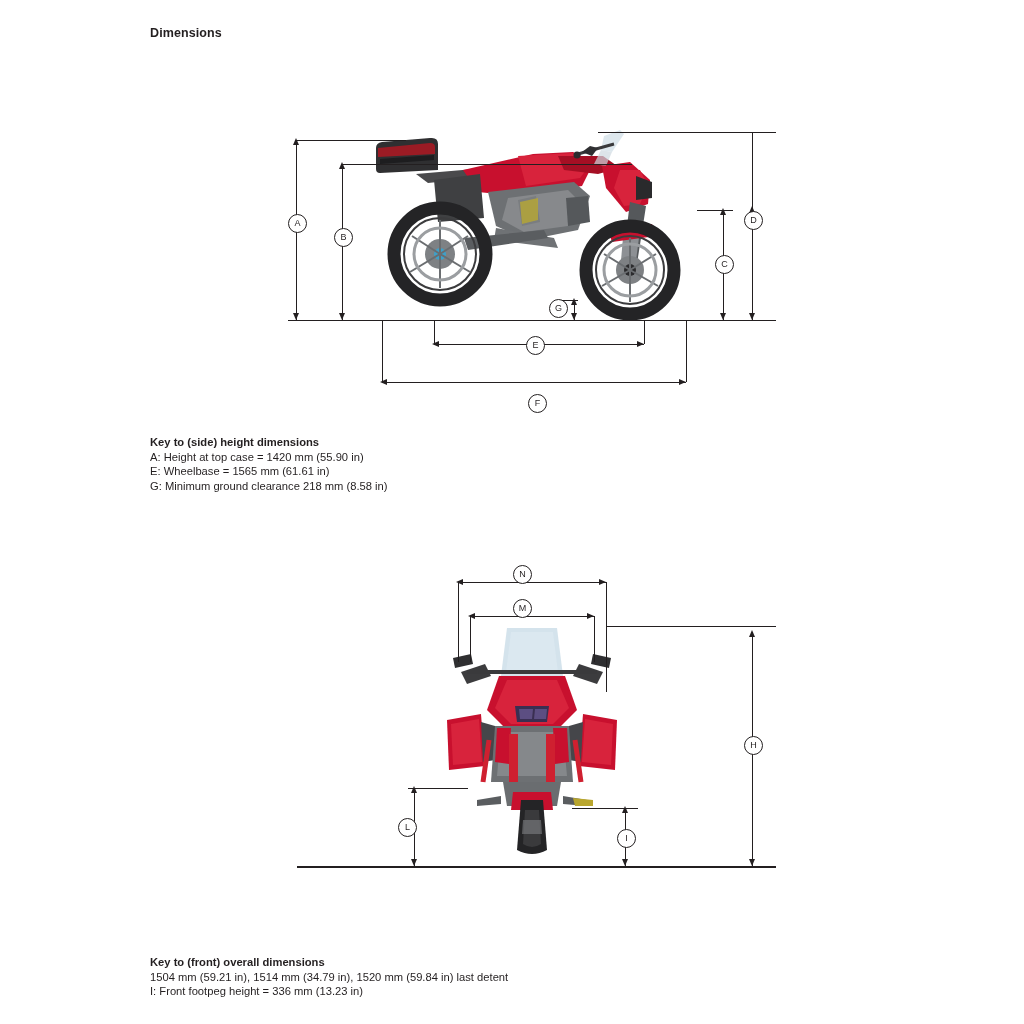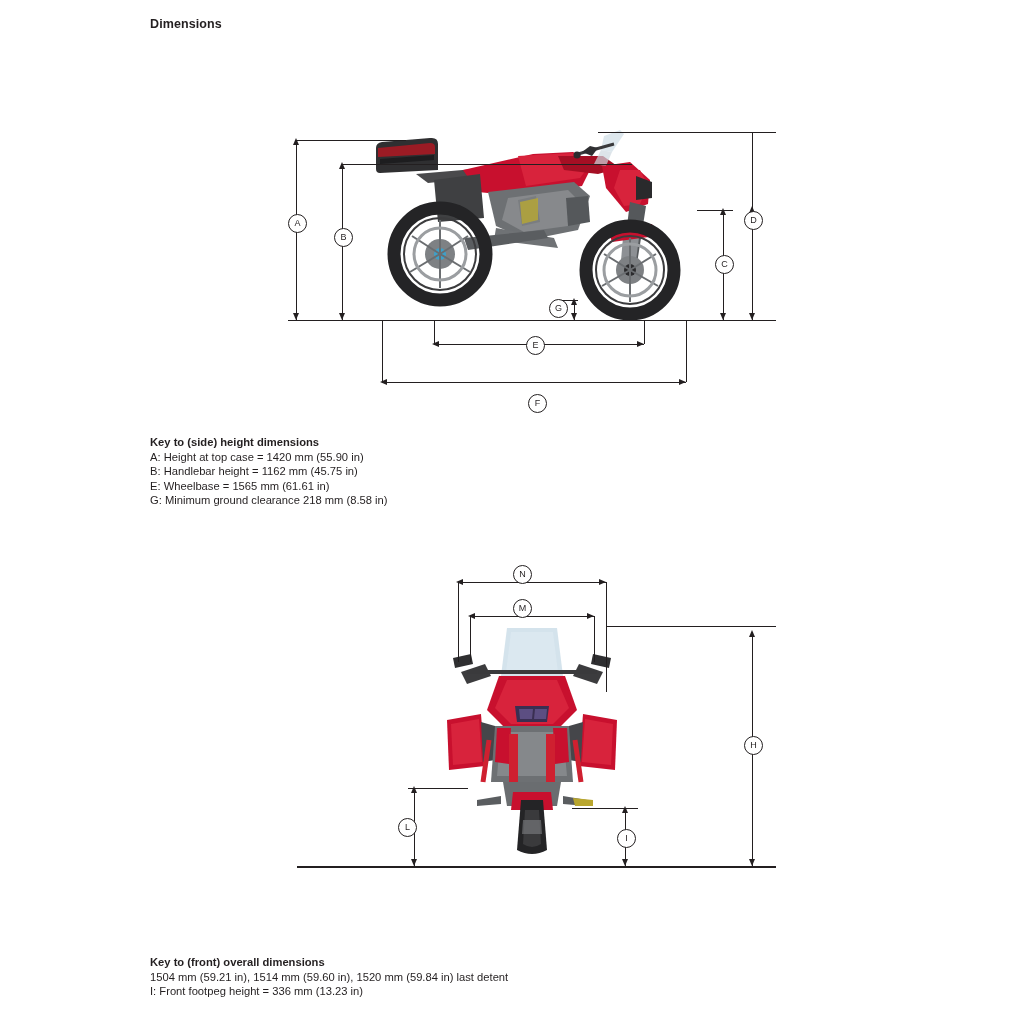--- a/index.html
+++ b/index.html
@@ -16,21 +16,21 @@
     overflow: hidden;
   }
   .page {
     position: relative;
     width: 1024px;
     height: 1024px;
   }
   .page-title {
     position: absolute;
     left: 150px;
-    top: 17px;
+    top: 26px;
     font-size: 12.5px;
     font-weight: bold;
     letter-spacing: 0.1px;
   }
 
   
   .dim-line {
     position: absolute;
     background: #231f20;
   }
@@ -240,21 +240,20 @@
     <div class="arrow left" style="left:380px; top:378.5px;"></div>
     <div class="arrow right" style="left:679px; top:378.5px;"></div>
     <div class="dim-line vline" style="left:382px; top:320px; height:62px;"></div>
     <div class="dim-line vline" style="left:686px; top:320px; height:62px;"></div>
     <div class="bubble" style="left:528px; top:394px;">F</div>
   </div>
 
   <div class="key-block" style="left:150px; top:435px; width:760px;">
     <div class="key-title">Key to (side) height dimensions</div>
     <div class="key-line">A: Height at top case = 1420 mm (55.90 in)</div>
-    <div class="key-line">B: Handlebar height = 1162 mm (45.75 in)</div>
     <div class="key-line">E: Wheelbase = 1565 mm (61.61 in)</div>
     <div class="key-line">G: Minimum ground clearance 218 mm (8.58 in)</div>
   </div>
 
   <div>
 
     <div class="bike-front">
       <svg width="190" height="256" viewBox="0 0 190 256">
 
         <path d="M70 14 L120 14 L126 62 L64 62 Z" fill="#cfe0ea" opacity="0.9"></path>
@@ -340,17 +339,17 @@
 
     <div class="dim-line vline" style="left:625px; top:808px; height:58px;"></div>
     <div class="arrow up" style="left:621.5px; top:806px;"></div>
     <div class="arrow down" style="left:621.5px; top:859px;"></div>
     <div class="dim-line hline" style="left:572px; top:808px; width:66px;"></div>
     <div class="bubble" style="left:617px; top:829px;">I</div>
   </div>
 
   <div class="key-block" style="left:150px; top:955px; width:800px;">
     <div class="key-title">Key to (front) overall dimensions</div>
-    <div class="key-line">1504 mm (59.21 in), 1514 mm (59.60 in), 1520 mm (59.84 in) last detent</div>
+    <div class="key-line">1504 mm (59.21 in), 1514 mm (34.79 in), 1520 mm (59.84 in) last detent</div>
     <div class="key-line">I: Front footpeg height = 336 mm (13.23 in)</div>
   </div>
 
 </div>
 
 </body></html>

